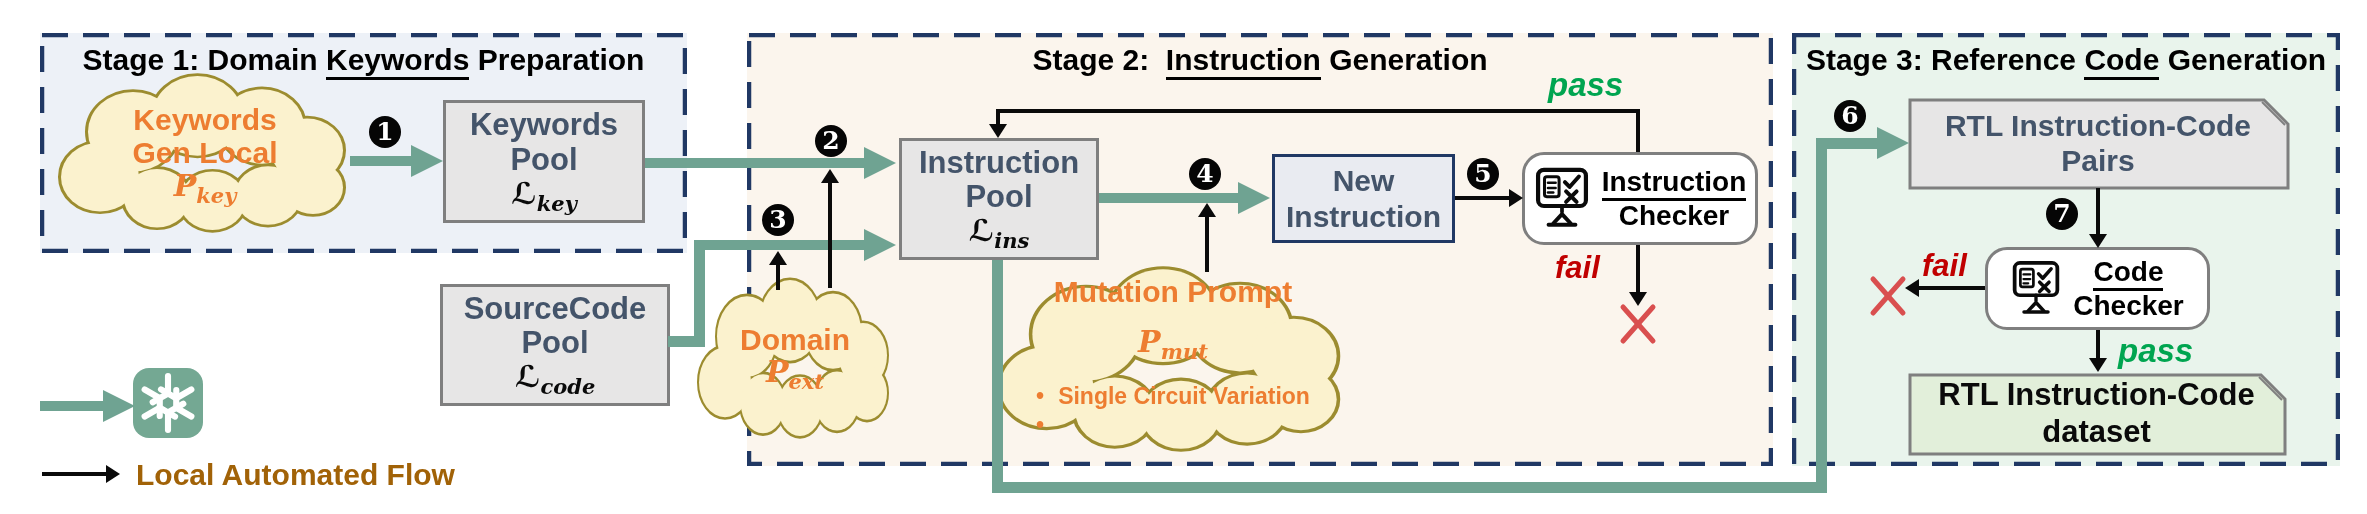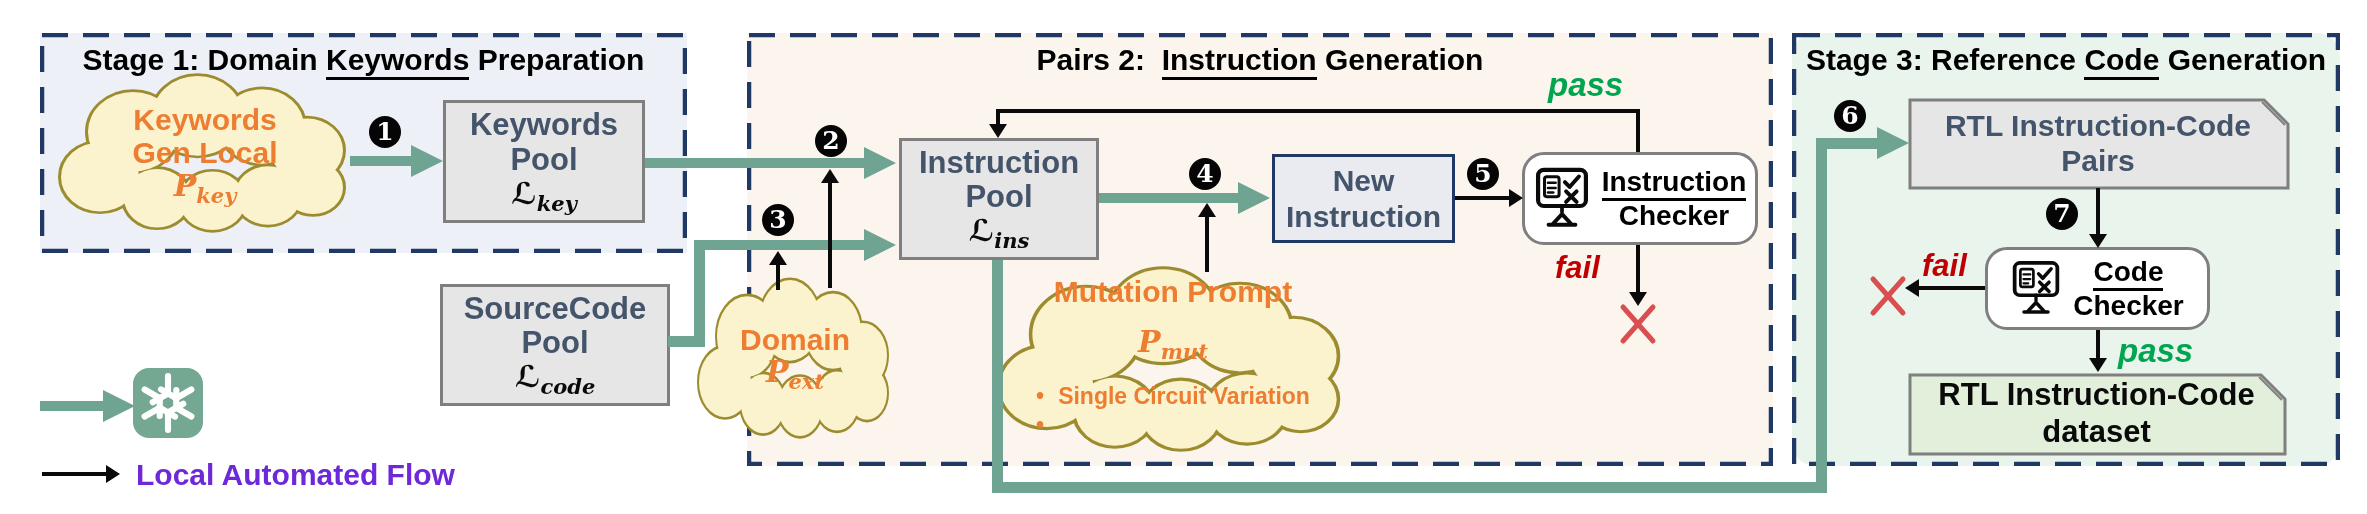--- a/index.html
+++ b/index.html
@@ -65,21 +65,21 @@
   .bullets{margin-top:2px;}
   .bullet-row{display:flex;align-items:baseline;gap:14px;color:var(--orange);
               font-weight:bold;font-size:23px;line-height:1.28;}
   
   .passlbl{position:absolute;color:var(--green);font-weight:bold;font-style:italic;
            font-size:33px;z-index:6;}
   .faillbl{position:absolute;color:var(--darkred);font-weight:bold;font-style:italic;
            font-size:31px;z-index:6;}
   
   .legendtext-gpt{position:absolute;color:#79AA9D;font-weight:bold;font-size:32px;z-index:3;}
-  .legendtext-local{position:absolute;color:#6d28d9;font-weight:bold;font-size:30px;z-index:3;}
+  .legendtext-local{position:absolute;color:#a16207;font-weight:bold;font-size:30px;z-index:3;}
   .navylabel{font-weight:bold;color:var(--boxtext);font-size:30px;line-height:1.18;}
   .blklabel{font-weight:bold;color:#0a0a0a;font-size:31px;line-height:1.18;}
   .cutbox-text{position:absolute;z-index:3;display:flex;flex-direction:column;align-items:center;
                justify-content:center;text-align:center;}
 </style>
 </head>
 <body>
 
 <div id="canvas">
 
@@ -87,24 +87,24 @@
     <svg class="frame" width="647" height="220">
       <rect x="2" y="2" width="643" height="216" fill="none" stroke="#203864" stroke-width="4.5" stroke-dasharray="26 15"></rect>
     </svg>
     <div class="stage-title"><span>Stage 1: Domain </span><span class="tu">Keywords</span><span> Preparation</span></div>
   </div>
 
   <div class="stage" style="left:747px;top:33px;width:1026px;height:433px;background:#FBF5ED;">
     <svg class="frame" width="1026" height="433">
       <rect x="2" y="2" width="1022" height="429" fill="none" stroke="#203864" stroke-width="4.5" stroke-dasharray="26 15"></rect>
     </svg>
-    <div class="stage-title"><span>Pairs 2:  </span><span class="tu">Instruction</span><span> Generation</span></div>
-  </div>
-
-  <div class="stage" style="left:1792px;top:33px;width:548px;height:433px;background:#E9F4EC;border-radius:23px;">
+    <div class="stage-title"><span>Stage 2:  </span><span class="tu">Instruction</span><span> Generation</span></div>
+  </div>
+
+  <div class="stage" style="left:1792px;top:33px;width:548px;height:433px;background:#E9F4EC;">
     <svg class="frame" width="548" height="433">
       <rect x="2" y="2" width="544" height="429" fill="none" stroke="#203864" stroke-width="4.5" stroke-dasharray="26 15"></rect>
     </svg>
     <div class="stage-title"><span>Stage 3: Reference </span><span class="tu">Code</span><span> Generation</span></div>
   </div>
 
   <svg class="cloud" style="left:55px;top:68px;" width="300" height="170" viewBox="0 0 200 128" preserveAspectRatio="none">
     <g fill="#FBF2CE" stroke="#9C8C2F" stroke-width="4">
       <circle cx="30" cy="82" r="26"></circle>
         <circle cx="52" cy="48" r="30"></circle>

